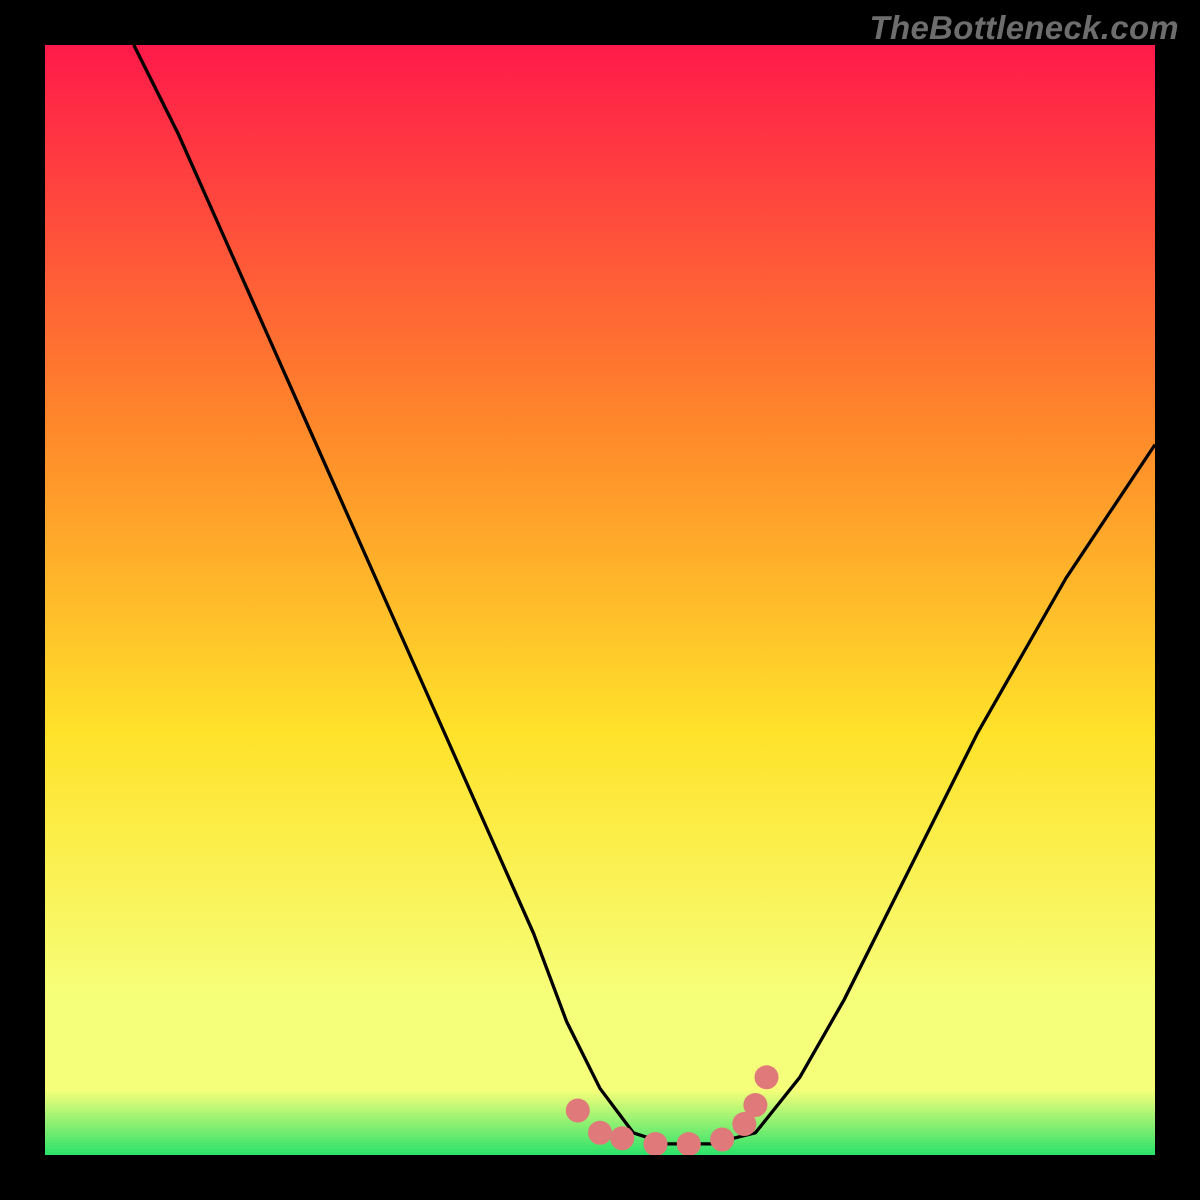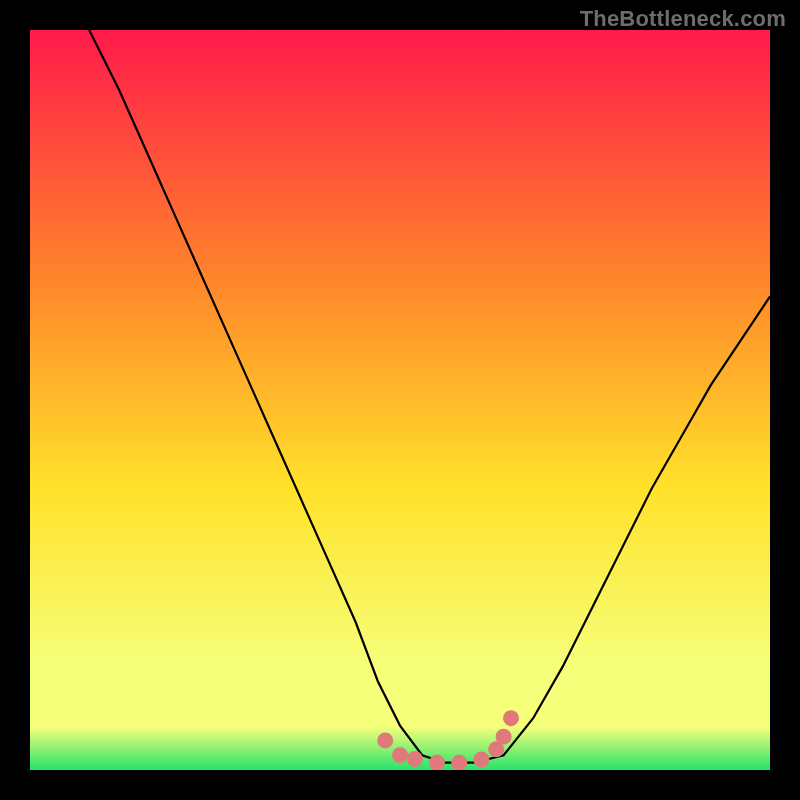--- a/index.html
+++ b/index.html
@@ -8,20 +8,21 @@
     width: 800px;
     height: 800px;
     background: #000;
     overflow: hidden;
   }
   .frame {
     position: relative;
     width: 800px;
     height: 736px;
     background: #000;
+    font-style: italic;
   }
   .watermark {
     position: absolute;
     top: 6px;
     right: 14px;
     font-family: Arial, Helvetica, sans-serif;
     font-size: 22px;
     font-weight: bold;
     color: #6d6d6d;
     letter-spacing: 0.2px;

